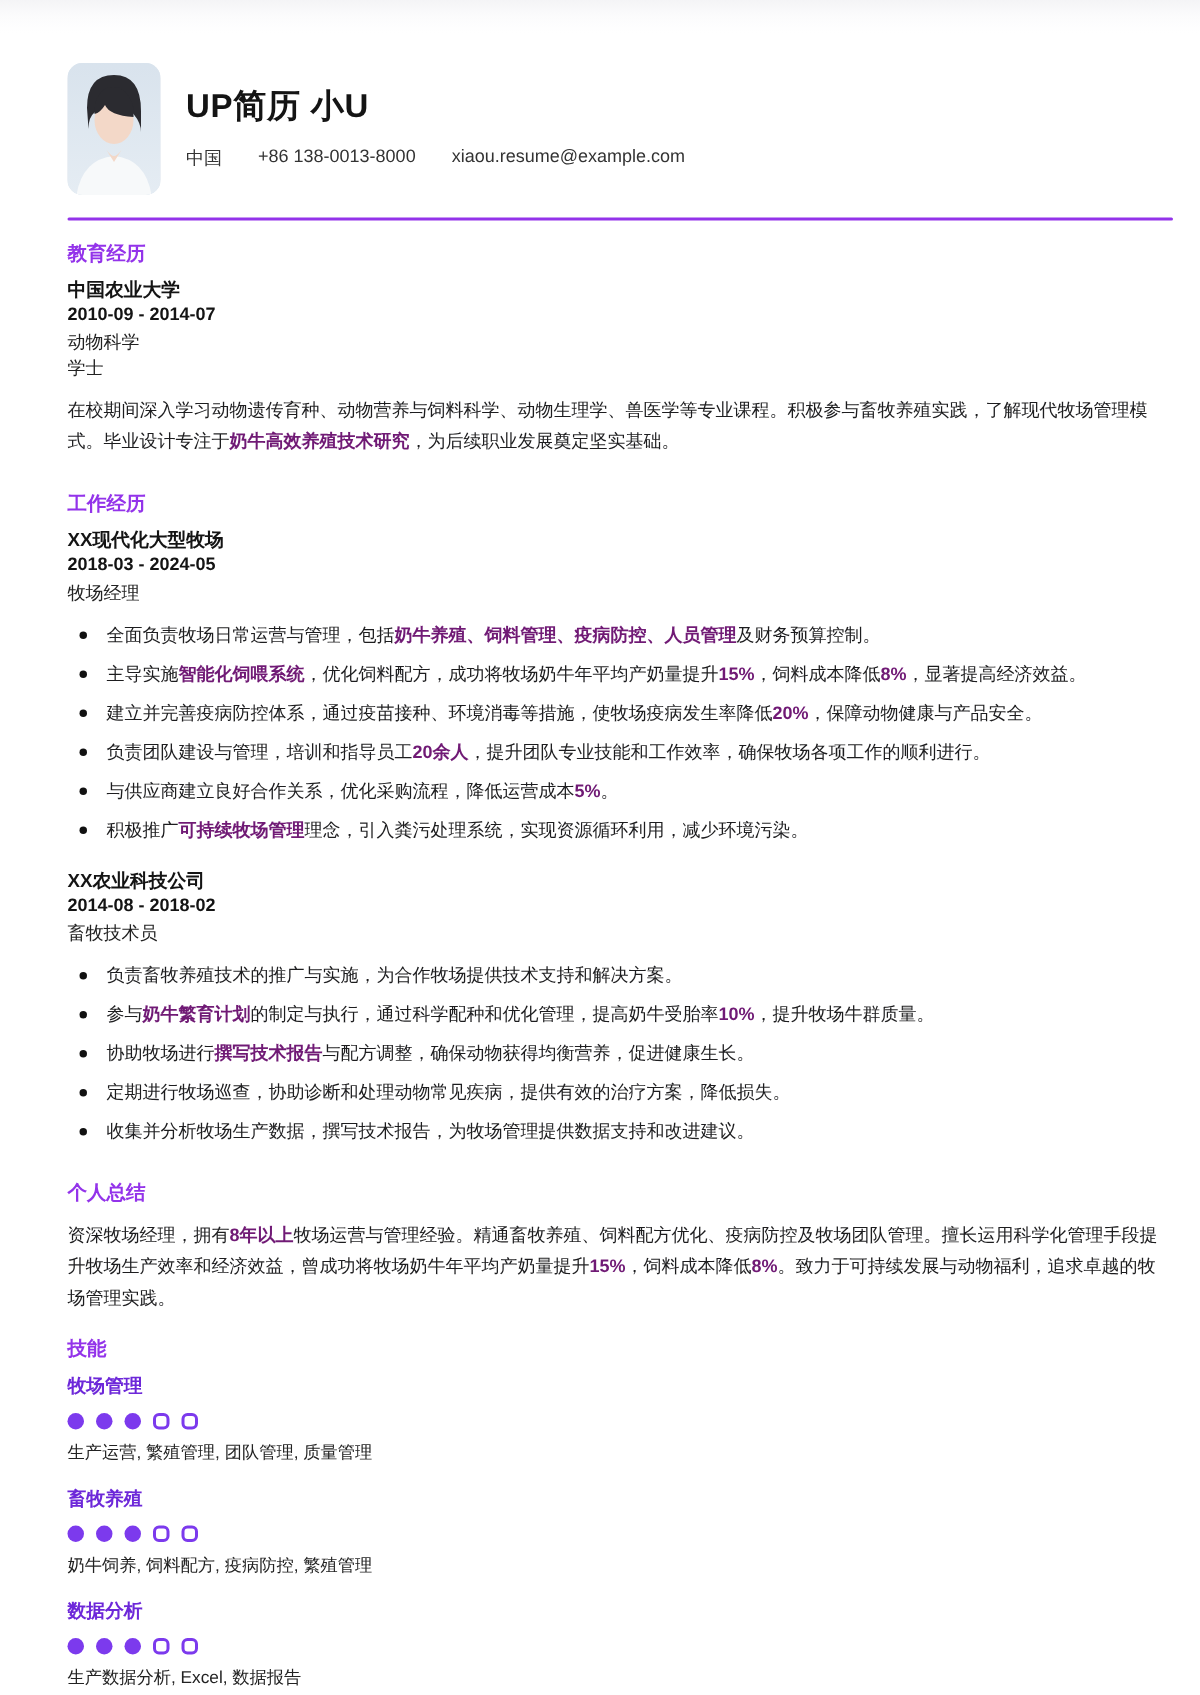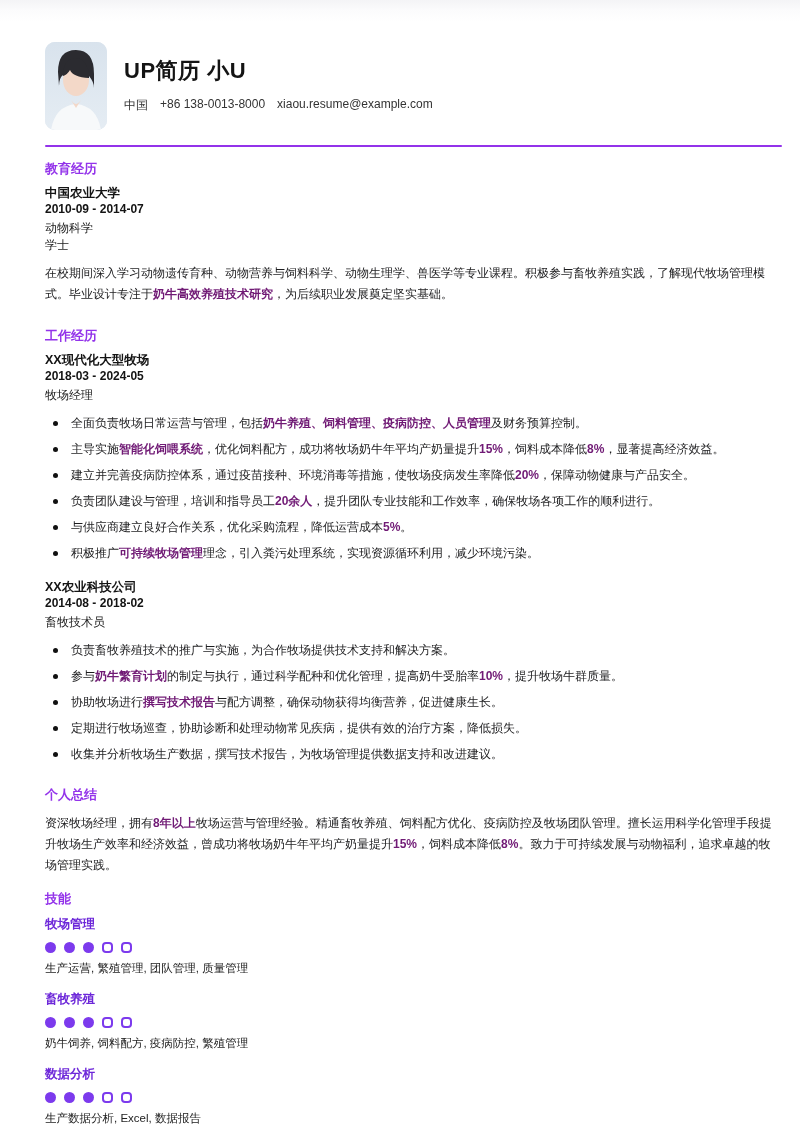--- a/index.html
+++ b/index.html
@@ -23,21 +23,21 @@
   .page{padding:42px 18px 0 18px;margin-left:27px;}
   
   .header{display:flex;gap:17px;align-items:flex-start;}
   .photo{
     width:62px;height:88px;border-radius:10px;overflow:hidden;flex:0 0 auto;
     background:#dde6ee;
   }
   .photo svg{display:block;width:100%;height:100%;}
   .head-text{padding-top:14px;}
   .name{font-size:22px;font-weight:700;color:#141414;letter-spacing:0.5px;}
-  .contact{margin-top:11px;font-size:12px;color:var(--muted);display:flex;gap:12px;}
+  .contact{margin-top:11px;font-size:12px;color:var(--muted);display:flex;gap:24px;}
   .divider{height:2px;background:var(--accent);margin-top:15px;border-radius:1px;}
   
   .sec-heading{font-size:13px;font-weight:700;color:var(--accent);}
   .sec-edu .sec-heading{margin-top:13px;}
   .sec-work .sec-heading{margin-top:22px;}
   .sec-summary .sec-heading{margin-top:22px;}
   .sec-skills .sec-heading{margin-top:14px;}
   .row2{display:flex;justify-content:space-between;align-items:baseline;flex-direction:column;}
   .edu-row1{margin-top:7px;}
   .org{font-size:12.5px;font-weight:700;color:#141414;}

